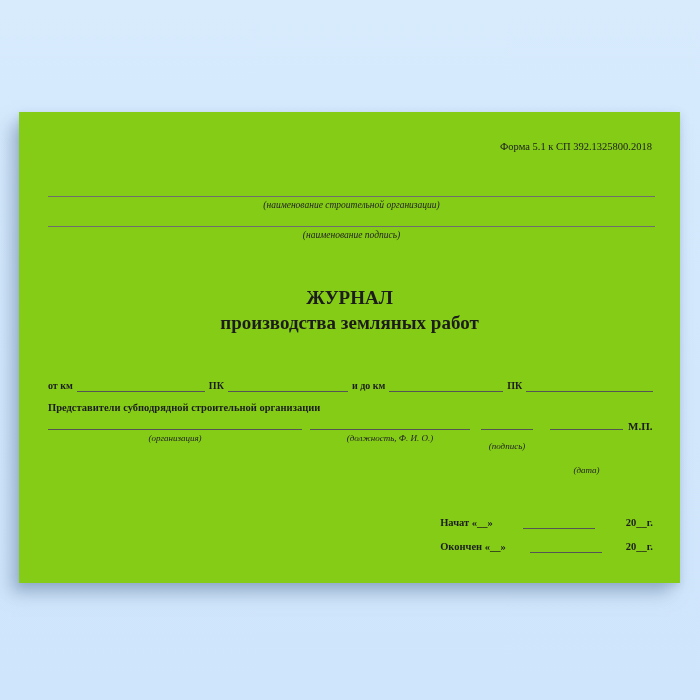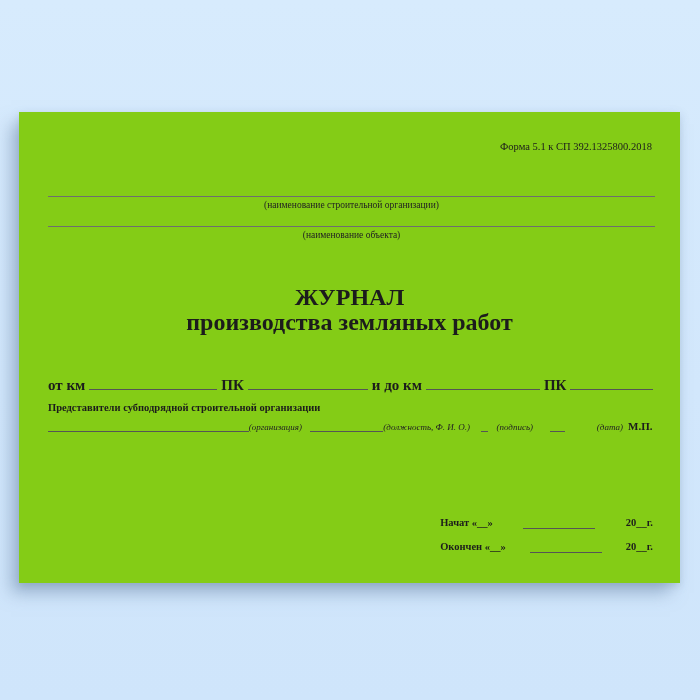--- a/index.html
+++ b/index.html
@@ -15,51 +15,51 @@
     position:absolute;
     left:19px; top:112px;
     width:661px; height:471px;
     background:#84cc16;
     box-shadow:-9px 11px 16px -1px rgba(115,142,175,0.55), 0 3px 8px rgba(120,145,175,0.35);
   }
   .form-ref {
     position:absolute; top:29px; right:28px;
     font-size:10.5px; line-height:12px;
   }
-  .hgroup { position:absolute; left:29px; right:25px; }
+  .hgroup { position:absolute; left:29px; right:25px;font-style:italic; }
   .hgroup .rule { border-top:1px solid #6e6e6e; height:0; }
   .hgroup .caption {
     text-align:center; font-size:9.5px; line-height:12px; margin-top:2px; color:#222;
   }
   .hg1 { top:84px; }
   .hg2 { top:114px; }
   .title-block {
     position:absolute; top:173px; left:0; right:0;
-    text-align:center; font-weight:bold; font-size:24px; line-height:25px;
+    text-align:center; font-weight:bold; font-size:19px; line-height:25px;
   }
   .km-row {
     position:absolute; top:267px; left:29px; right:27px;
-    display:flex; align-items:flex-start; gap:4px;
-    font-size:15px; font-weight:bold; line-height:13px;
+    display:flex; align-items:flex-end; gap:4px;
+    font-size:10px; font-weight:bold; line-height:13px;
   }
   .blank {
     display:inline-block; height:11px;
     border-bottom:1px solid #555;
   }
   .km-b1 { width:128px; } .km-b2 { width:120px; } .km-b3 { width:114px; }
   .km-b4 { flex:1 1 auto; }
   .reps {
     position:absolute; top:289px; left:29px;
     font-size:10.5px; font-weight:bold; line-height:13px;
   }
   .sig-row {
     position:absolute; top:307px; left:29px; right:27px;
     display:flex; align-items:flex-start;
   }
-  .sig-seg { display:flex; flex-direction:row; align-items:center; }
+  .sig-seg { display:flex; flex-direction:column; align-items:center; }
   .sig-seg .blank { width:100%; }
   .sig-caption {
     font-style:italic; font-size:9px; line-height:12px; margin-top:2px;
     white-space:nowrap; color:#222;
   }
   .seg-org { width:254px; }
   .seg-pos { width:160px; margin-left:8px; }
   .seg-sign { width:52px; margin-left:11px;gap:8px; }
   .seg-date { width:73px; margin-left:17px;gap:32px; }
   .seal {
@@ -82,21 +82,21 @@
 
   <div class="form-ref">Форма 5.1 к СП 392.1325800.2018</div>
 
   <div class="hgroup hg1">
     <div class="rule"></div>
     <div class="caption">(наименование строительной организации)</div>
   </div>
 
   <div class="hgroup hg2">
     <div class="rule"></div>
-    <div class="caption">(наименование объекта)</div>
+    <div class="caption">(наименование подпись)</div>
   </div>
 
   <div class="title-block">
     <div>ЖУРНАЛ</div>
     <div>производства земляных работ</div>
   </div>
 
   <div class="km-row">
     <span>от км</span>
     <span class="blank km-b1"></span>

